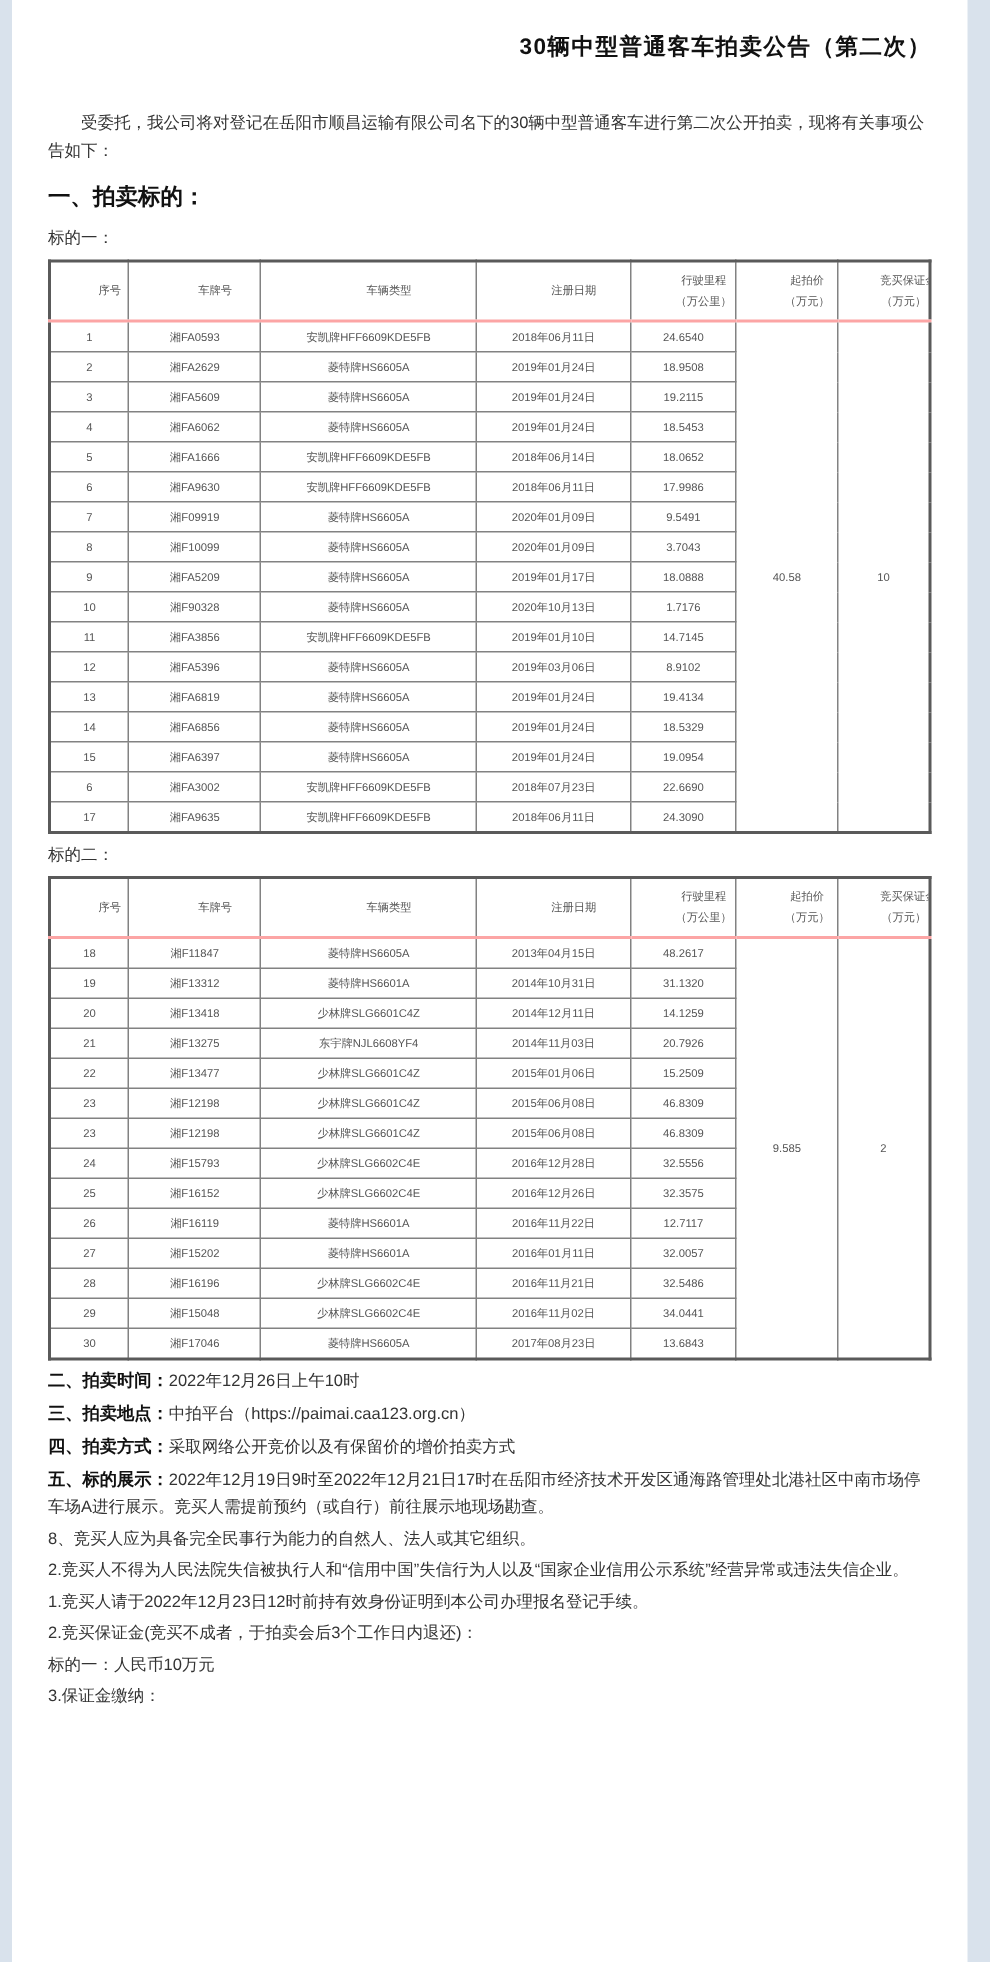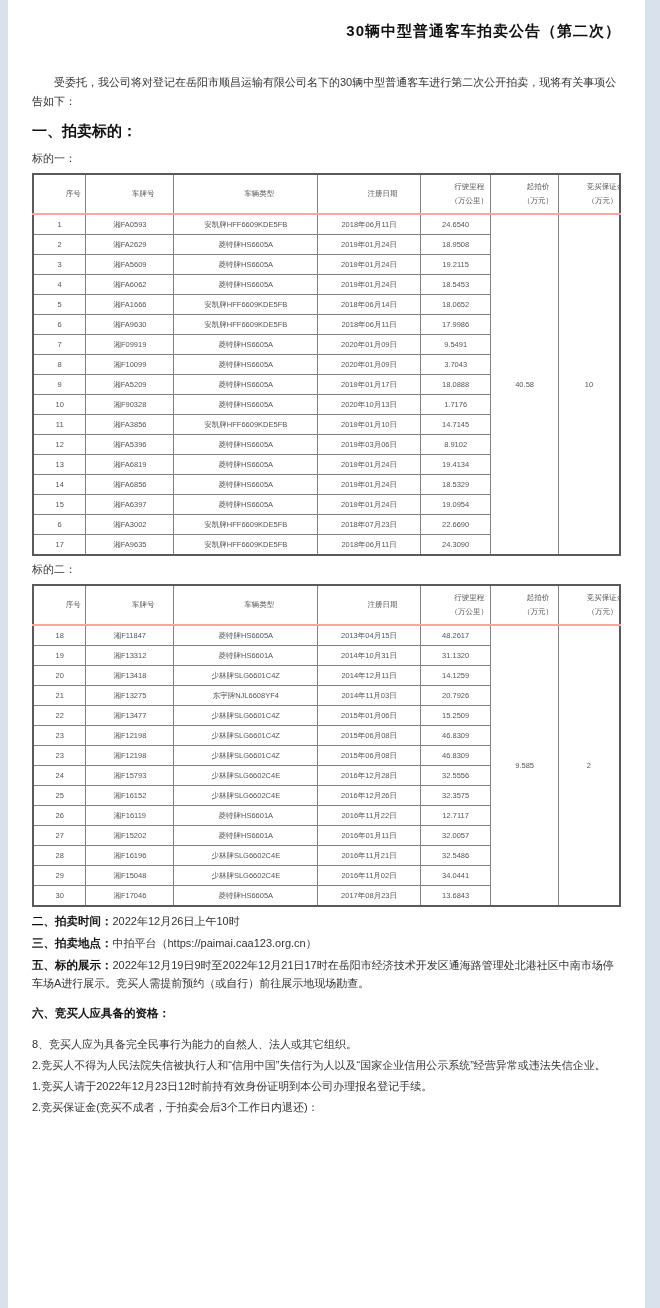--- a/index.html
+++ b/index.html
@@ -382,21 +382,23 @@
           <td>菱特牌HS6605A</td>
           <td>2017年08月23日</td>
           <td>13.6843</td>
         </tr>
       </tbody>
     </table>
 
   <div id="paras">
       <div class="para"><b>二、拍卖时间：</b><span>2022年12月26日上午10时</span></div>
       <div class="para"><b>三、拍卖地点：</b><span>中拍平台（https://paimai.caa123.org.cn）</span></div>
+      <div class="para"><b>四、拍卖方式：</b><span>采取网络公开竞价以及有保留价的增价拍卖方式</span></div>
       <div class="para"><b>五、标的展示：</b><span>2022年12月19日9时至2022年12月21日17时在岳阳市经济技术开发区通海路管理处北港社区中南市场停车场A进行展示。竞买人需提前预约（或自行）前往展示地现场勘查。</span></div>
-      <div class="para heading"><b>六、竞买人应具备的资格：</b></div>
       <div class="para"><span>8、竞买人应为具备完全民事行为能力的自然人、法人或其它组织。</span></div>
       <div class="para"><span>2.竞买人不得为人民法院失信被执行人和“信用中国”失信行为人以及“国家企业信用公示系统”经营异常或违法失信企业。</span></div>
       <div class="para"><span>1.竞买人请于2022年12月23日12时前持有效身份证明到本公司办理报名登记手续。</span></div>
       <div class="para"><span>2.竞买保证金(竞买不成者，于拍卖会后3个工作日内退还)：</span></div>
+      <div class="para"><span>标的一：人民币10万元</span></div>
+      <div class="para"><span>3.保证金缴纳：</span></div>
     </div>
 
 </div>
 
 </body></html>

